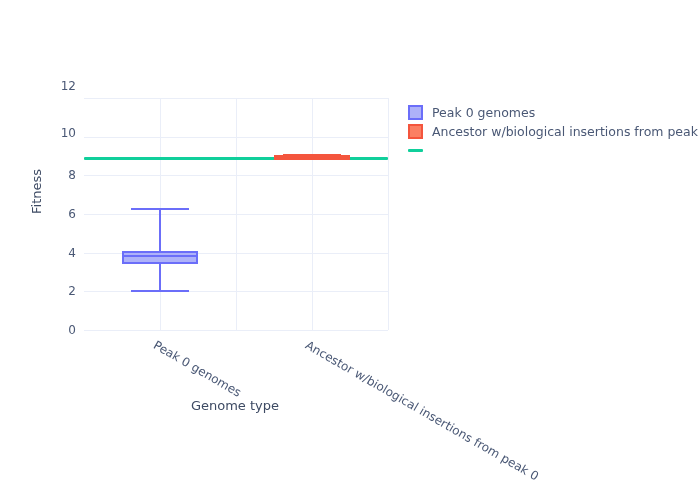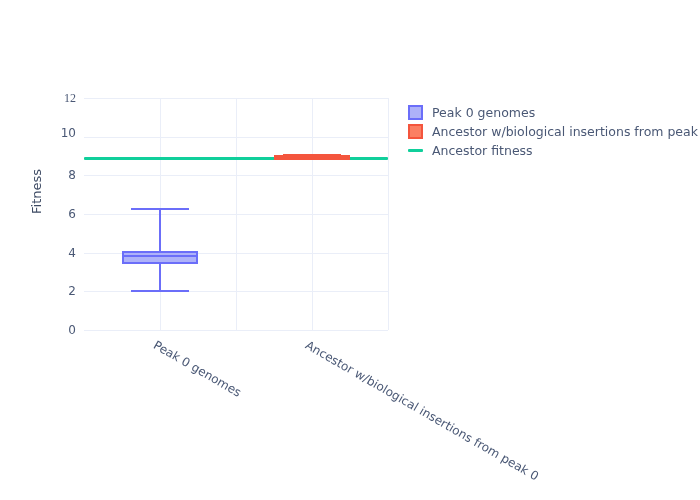--- a/index.html
+++ b/index.html
@@ -187,38 +187,38 @@
       </div>
     </div>
 
   <div id="ytick-labels">
       <div class="ytick-wrap" style="top: 330px;">0</div>
       <div class="ytick-wrap" style="top: 291.333px;">2</div>
       <div class="ytick-wrap" style="top: 252.667px;">4</div>
       <div class="ytick-wrap" style="top: 214px;">6</div>
       <div class="ytick-wrap" style="top: 175.333px;">8</div>
       <div class="ytick-wrap" style="top: 133px;">10</div>
-      <div class="ytick-wrap" style="top: 98px; font-family: Liberation Serif, serif;">12</div>
+      <div class="ytick-wrap" style="top: 86px;">12</div>
     </div>
 
   <div id="xtick-labels">
       <div class="xtick-wrap" style="left: 158px; top: 338px;">Peak 0 genomes</div>
       <div class="xtick-wrap" style="left: 310px; top: 338px;">Ancestor w/biological insertions from peak 0</div>
     </div>
 
+  <div class="x-axis-title">Genome type</div>
   <div class="y-axis-title">Fitness</div>
 
   <div class="legend" id="legend">
       <div class="legend-row">
         <span class="legend-swatch" style="background: rgb(174, 178, 249); border-color: rgb(107, 110, 249);"></span>
         <span class="legend-label">Peak 0 genomes</span>
       </div>
       <div class="legend-row">
         <span class="legend-swatch" style="background: rgb(251, 127, 99); border-color: rgb(244, 85, 61);"></span>
         <span class="legend-label">Ancestor w/biological insertions from peak 0</span>
       </div>
       <div class="legend-row">
         <span class="legend-swatch line-swatch" style="background: rgb(16, 207, 155);"></span>
-        <span class="legend-label">Ancestor fitness</span>
       </div>
     </div>
 
 </div>
 
 </body></html>

